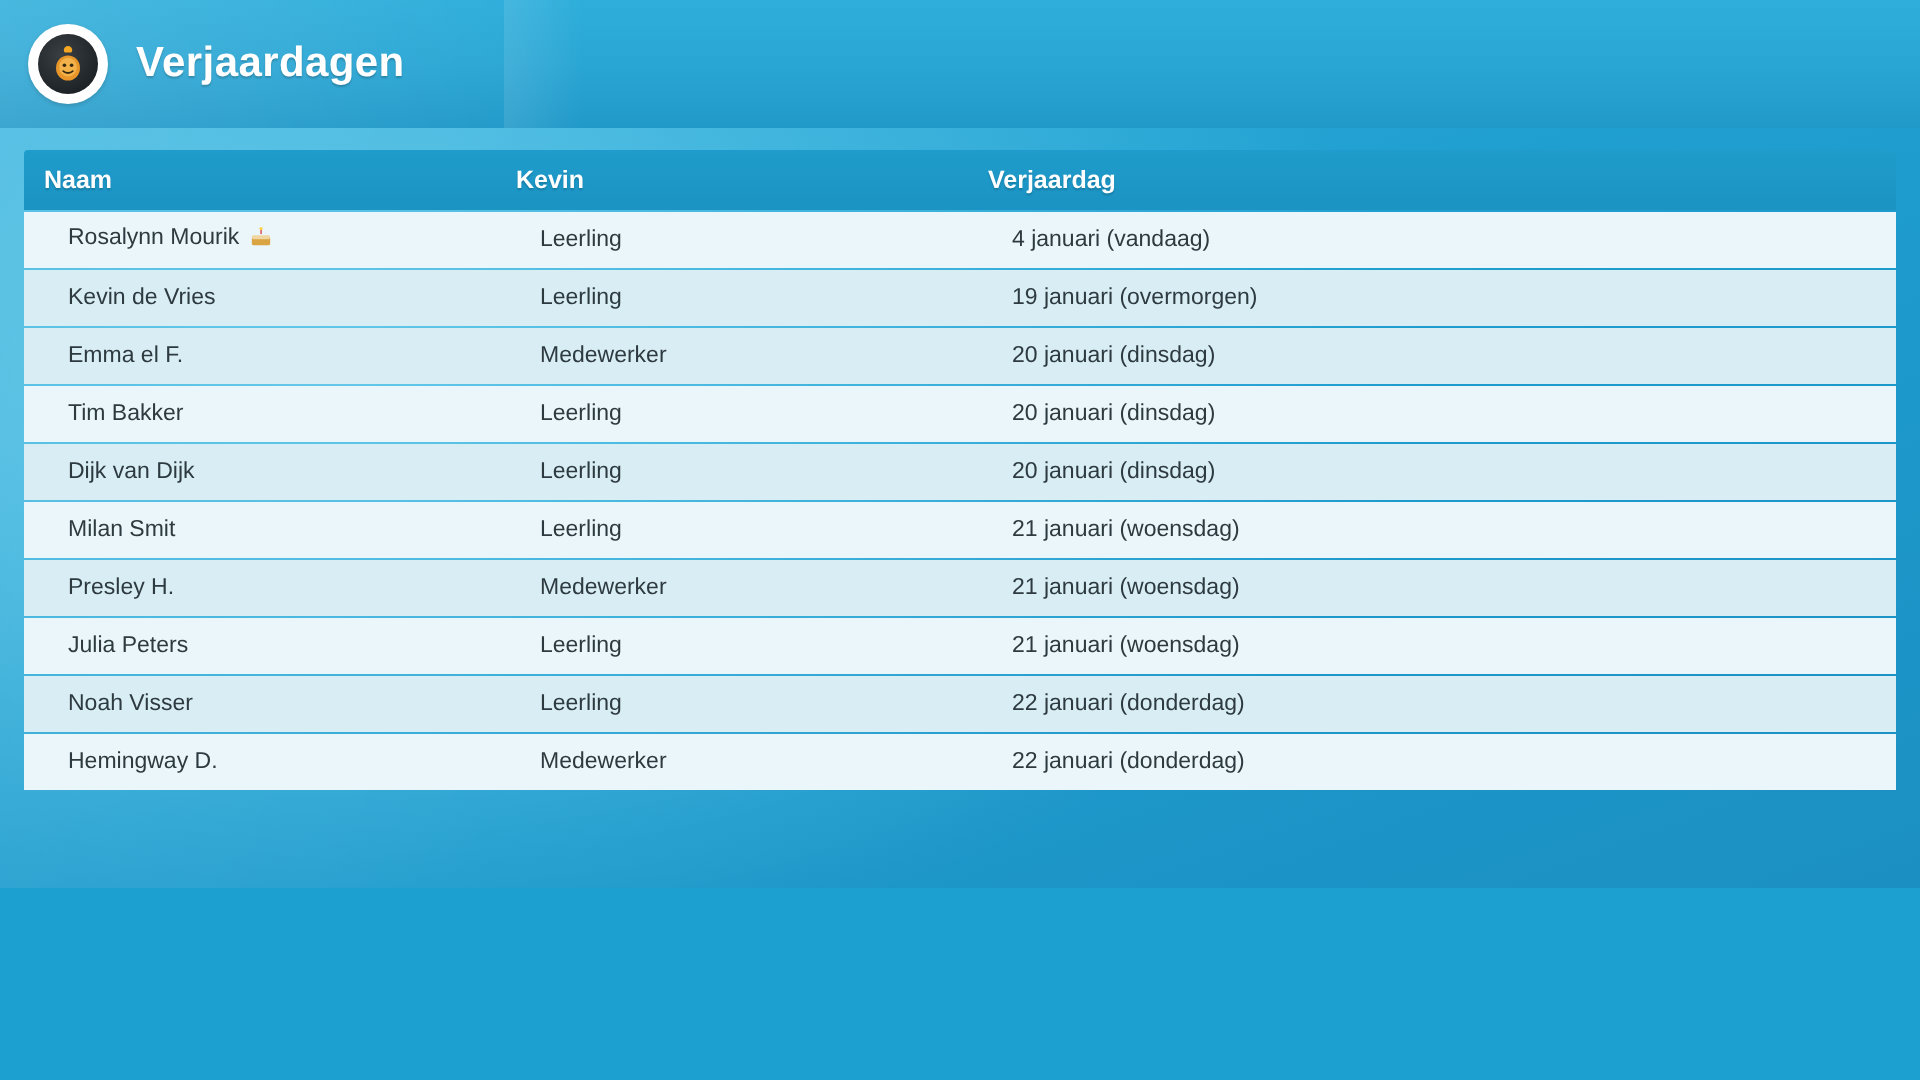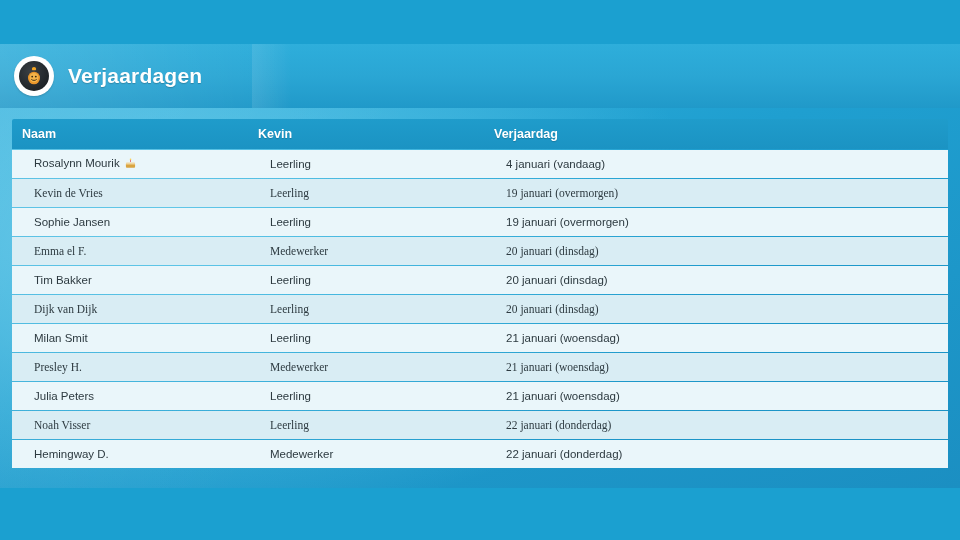--- a/index.html
+++ b/index.html
@@ -14,21 +14,20 @@
     background: #1ba0d0;
   }
   .app {
     position: relative;
     width: 960px;
     height: 444px;
     background:
       radial-gradient(ellipse 900px 500px at 18% 42%, #5dc6e8 0%, rgba(93,198,232,0) 60%),
       linear-gradient(160deg, #36b3dd 0%, #1f9fd0 45%, #1b8fc2 100%);
     overflow: hidden;
-    margin-top: 44px;
   }
   
   .app::after {
     content: "";
     position: absolute;
     left: 0; top: 0;
     width: 100%; height: 100%;
     background: linear-gradient(115deg, rgba(255,255,255,0.10) 0%, rgba(255,255,255,0.0) 38%);
     pointer-events: none;
   }
@@ -123,21 +122,21 @@
     color: #2d3a40;
     padding: 0 22px;
     height: 28px;
     box-sizing: border-box;
     vertical-align: middle;
     white-space: nowrap;
     overflow: hidden;
     text-overflow: ellipsis;
   }
   tbody tr.row-a td { background: #eaf6fa; }
-  tbody tr.row-b td { background: #d9edf4; font-family: Liberation Serif, serif; }
+  tbody tr.row-b td { background: #d9edf4; }
 
   .col-name { width: 236px; }
   .col-type { width: 236px; }
   .col-date { width: auto; }
 
   .cake-icon {
     display: inline-block;
     margin-left: 5px;
     vertical-align: -2px;
   }
@@ -188,25 +187,20 @@
           <td class="col-type">Leerling</td>
           <td class="col-date">4 januari (vandaag)</td>
         </tr>
 
         <tr class="row-b">
           <td class="col-name">Kevin de Vries</td>
           <td class="col-type">Leerling</td>
           <td class="col-date">19 januari (overmorgen)</td>
         </tr>
 
-        <tr class="row-a">
-          <td class="col-name">Sophie Jansen</td>
-          <td class="col-type">Leerling</td>
-          <td class="col-date">19 januari (overmorgen)</td>
-        </tr>
 
         <tr class="row-b">
           <td class="col-name">Emma el F.</td>
           <td class="col-type">Medewerker</td>
           <td class="col-date">20 januari (dinsdag)</td>
         </tr>
 
         <tr class="row-a">
           <td class="col-name">Tim Bakker</td>
           <td class="col-type">Leerling</td>

